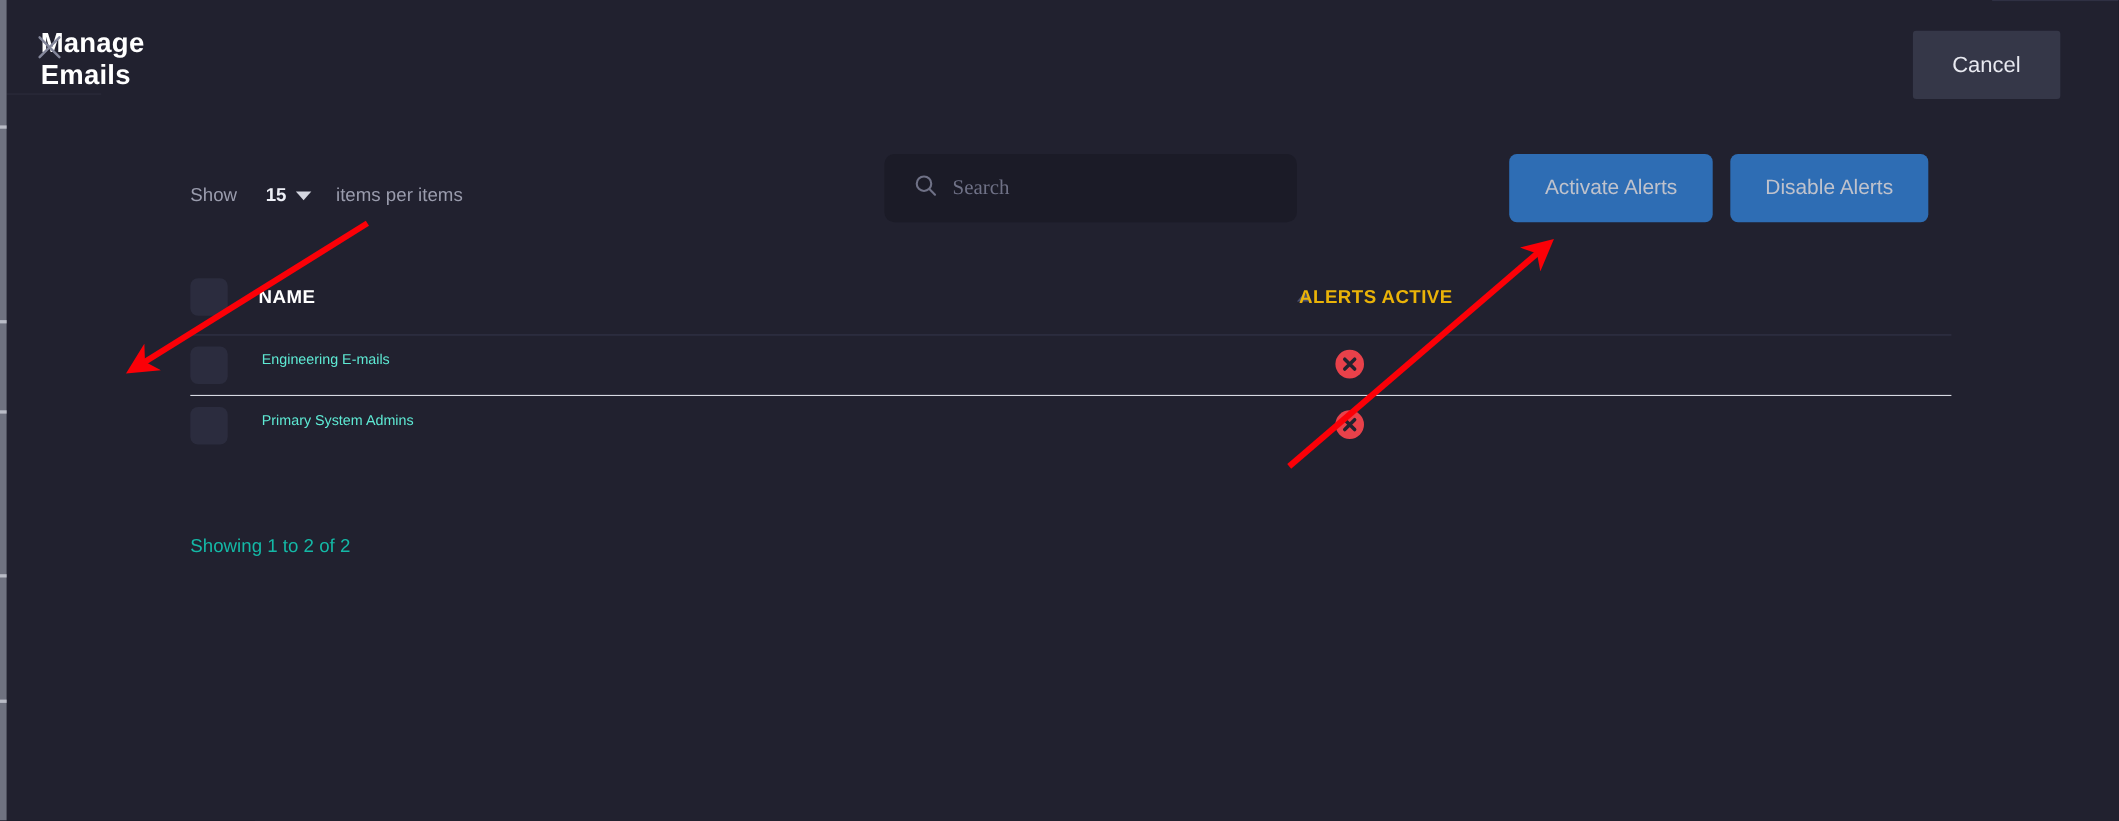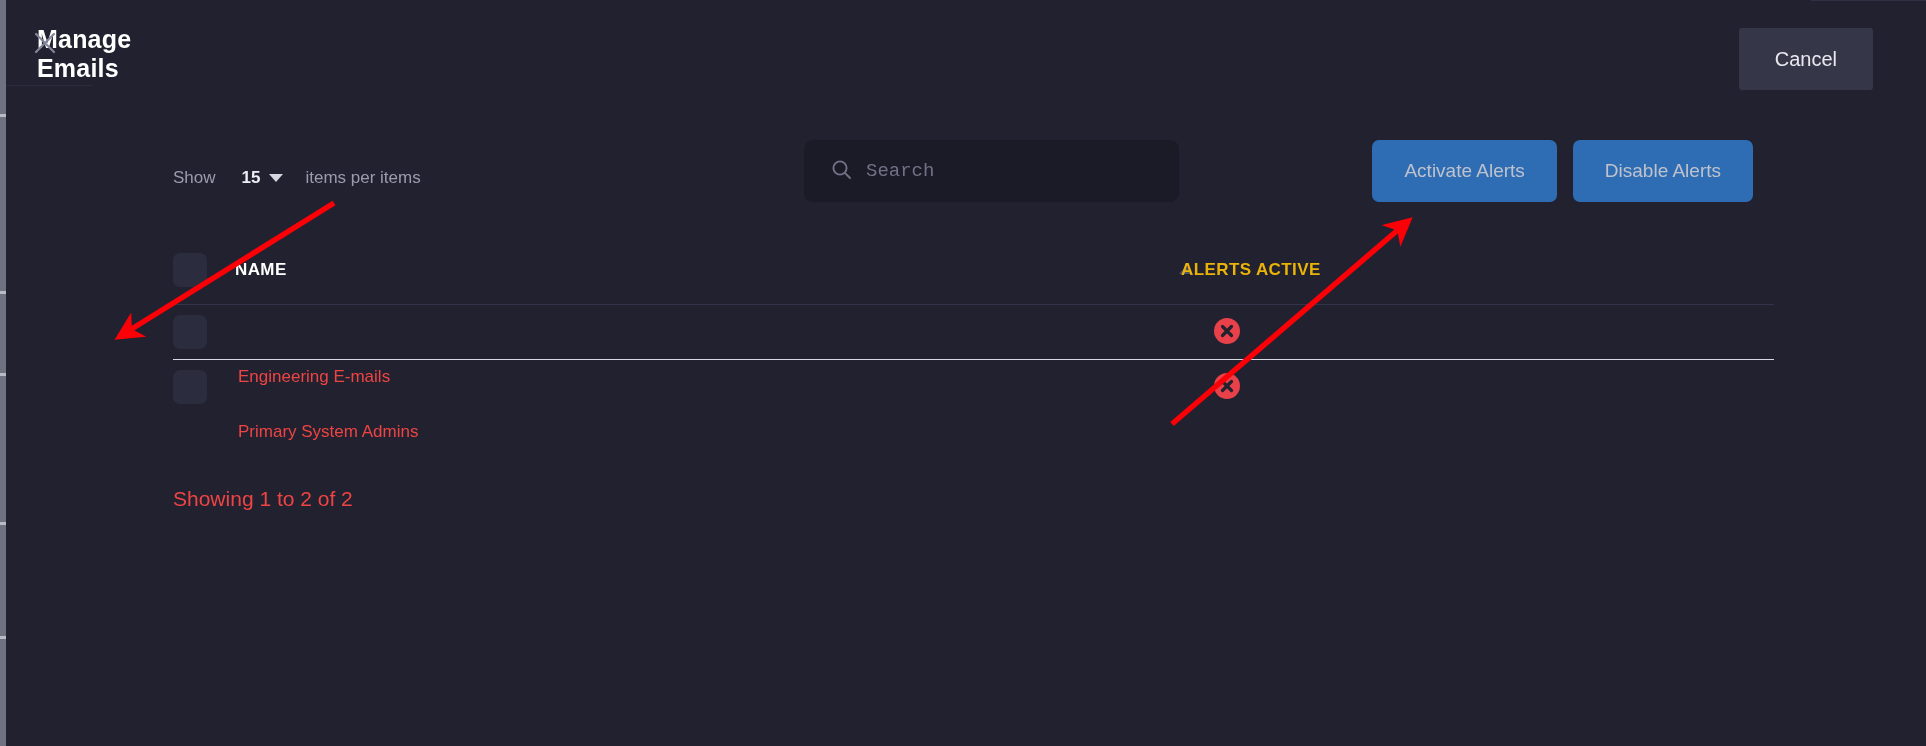--- a/index.html
+++ b/index.html
@@ -120,21 +120,21 @@
     padding: 0 20px;
     cursor: text;
   }
   .search-icon { flex: 0 0 auto; margin-left: 7px; }
   .search-input {
     flex: 1 1 auto;
     background: transparent;
     border: none;
     outline: none;
     margin-left: 14px;
-    font-family: Liberation Mono, monospace;
+    font-family: Liberation Serif, serif;
     font-size: 19px;
     color: #3b82f6;
   }
   .search-input::placeholder { color: #6f7186; }
 
   .action-buttons {
     position: absolute;
     right: 58px;
     top: 0;
     display: flex;
@@ -212,37 +212,36 @@
     left: 0; top: 10px;
     width: 34px; height: 34px;
     border-radius: 7px;
     background: #2b2c3e;
     cursor: pointer;
   }
   .row-name {
     position: absolute;
     left: 65px;
     top: 14px;
-    font-size: 17px;
-    color: #ef4444;
-    margin-top: 48px;
+    font-size: 13px;
+    color: #5eead4;
   }
   .row-status {
     position: absolute;
     left: 1040px;
     top: 12px;
     width: 28px; height: 28px;
   }
 
   .showing-text {
     position: absolute;
     left: 81px;
     top: 487px;
-    font-size: 21px;
-    color: #ef4444;
+    font-size: 17px;
+    color: #14b8a6;
   }
 
   
   .modal-footer {
     position: relative;
     flex: 0 0 115px;
     height: 115px;
     border-top: 1px solid #2f3043;
   }
   .btn-cancel {

